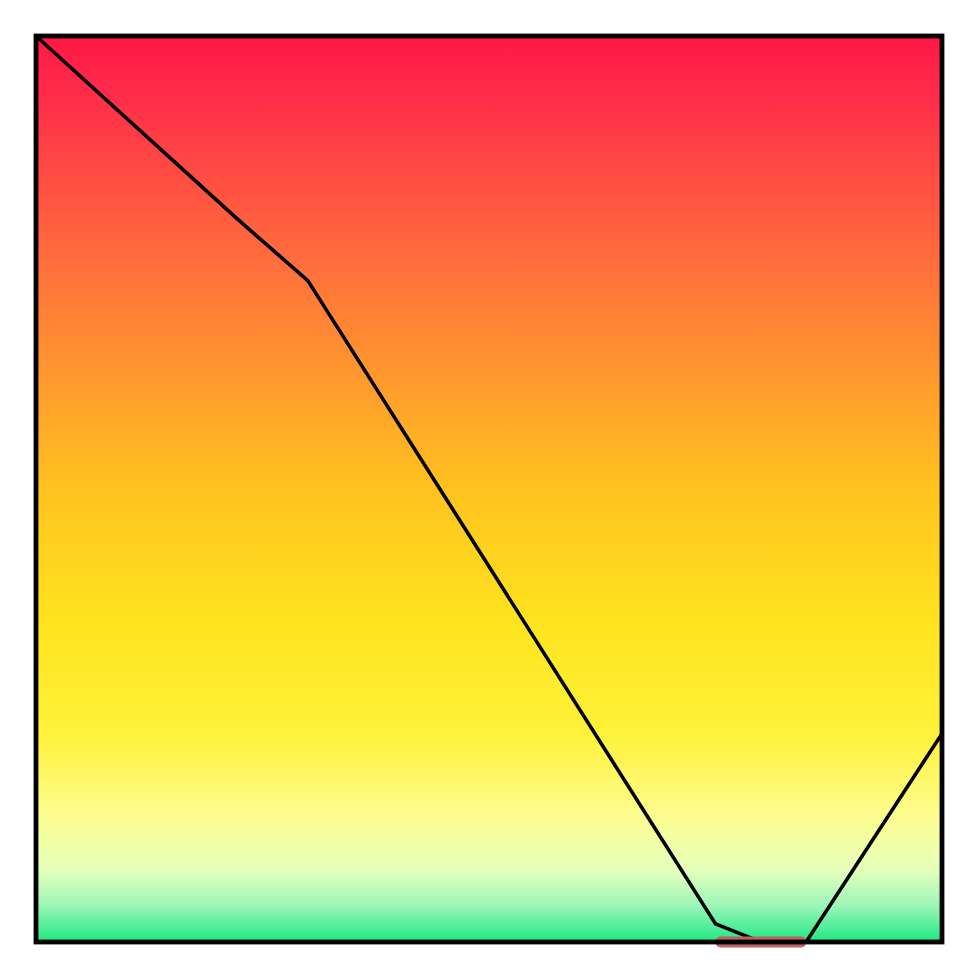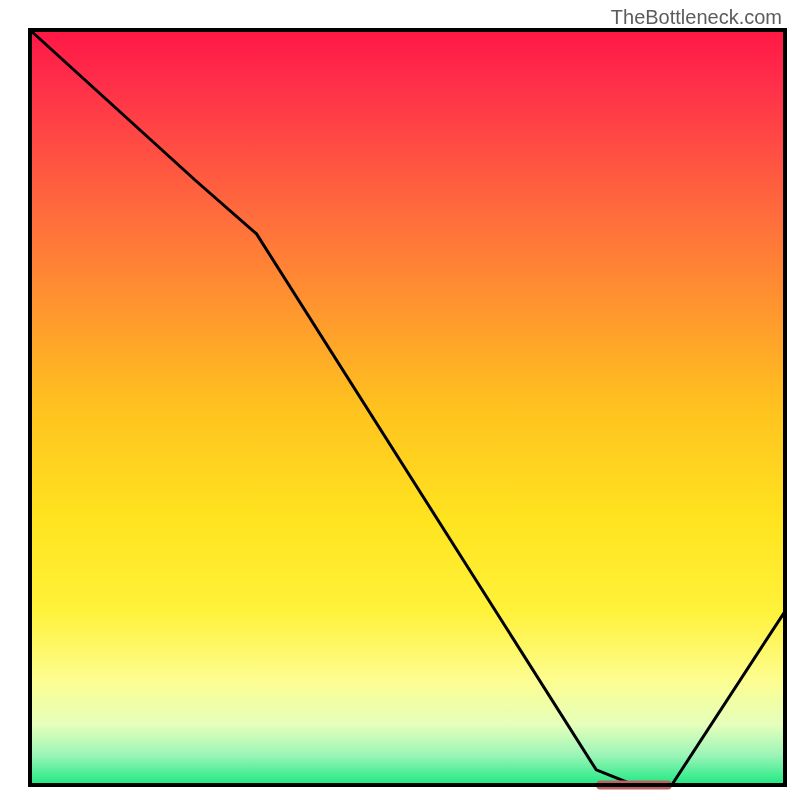--- a/index.html
+++ b/index.html
@@ -27,21 +27,20 @@
   svg {
     position: absolute;
     top: 0;
     left: 0;
   }
 </style>
 </head>
 <body>
 <div class="container">
 
-<div class="watermark">TheBottleneck.com</div>
 
 <svg id="chart-svg" width="800" height="800" viewBox="0 0 800 800">
   <defs>
     <linearGradient id="heat" x1="0" y1="0" x2="0" y2="1">
           <stop offset="0%" stop-color="#ff1744"></stop>
           <stop offset="6%" stop-color="#ff2b4a"></stop>
           <stop offset="25%" stop-color="#ff6e3c"></stop>
           <stop offset="50%" stop-color="#ffc21f"></stop>
           <stop offset="65%" stop-color="#ffe41f"></stop>
           <stop offset="77%" stop-color="#fff23a"></stop>

